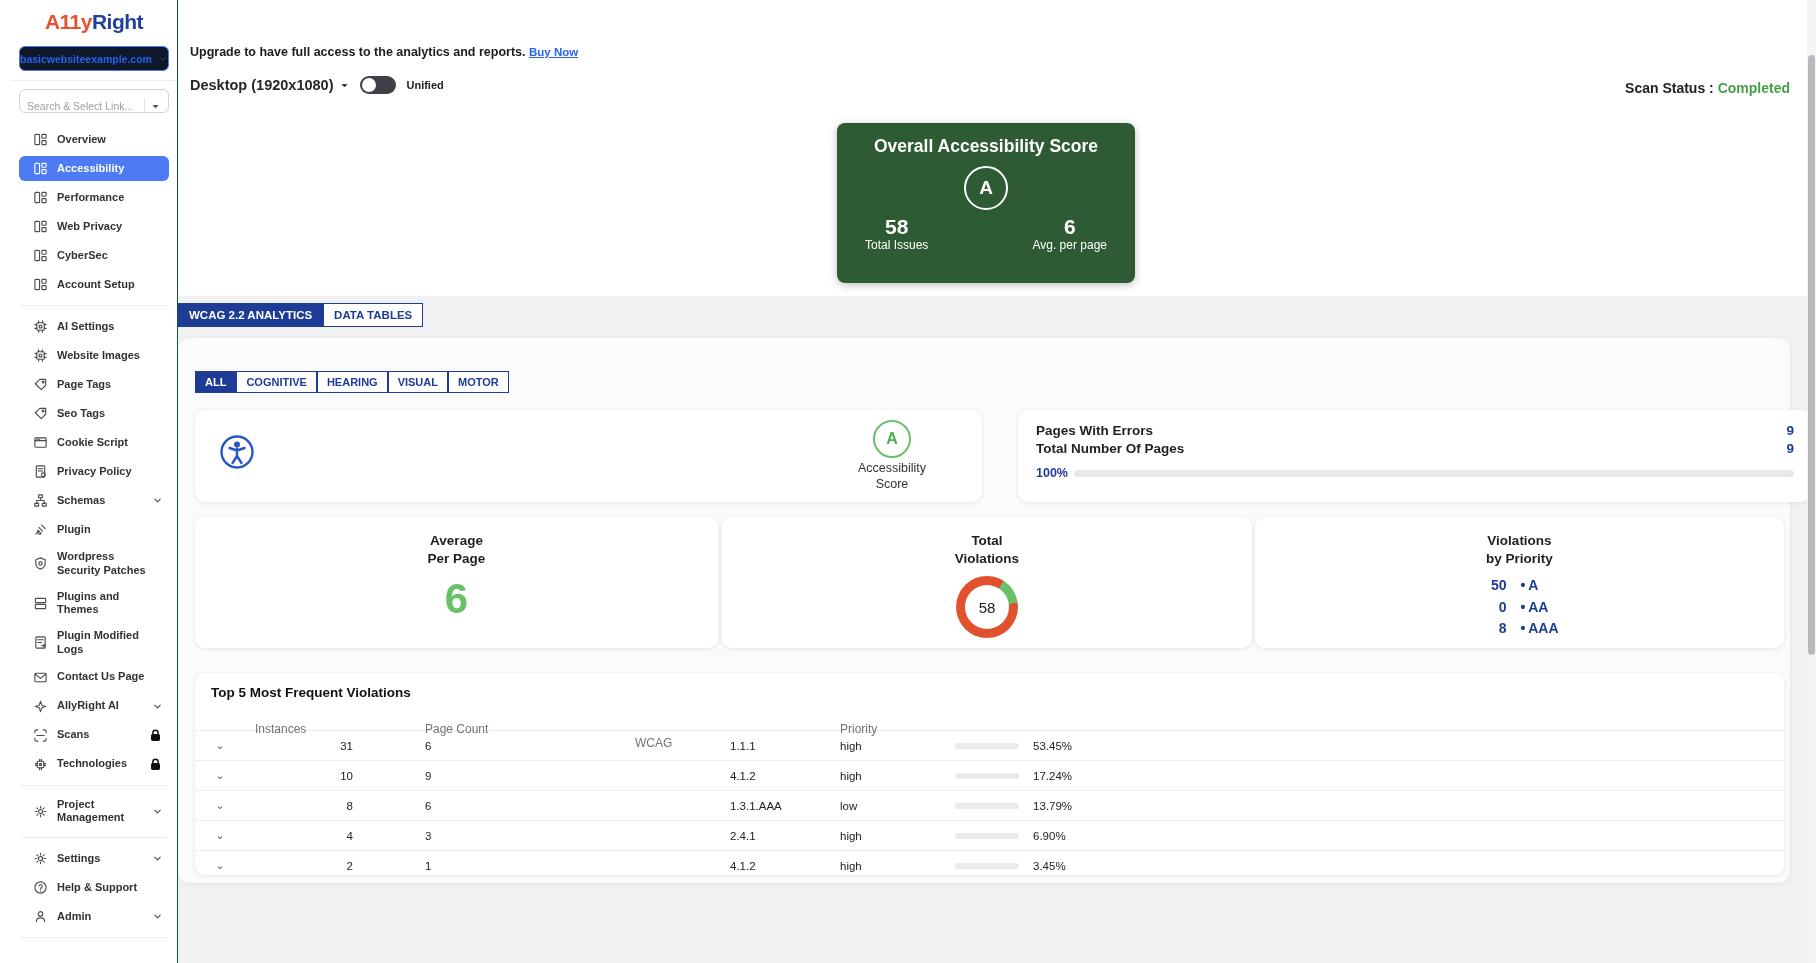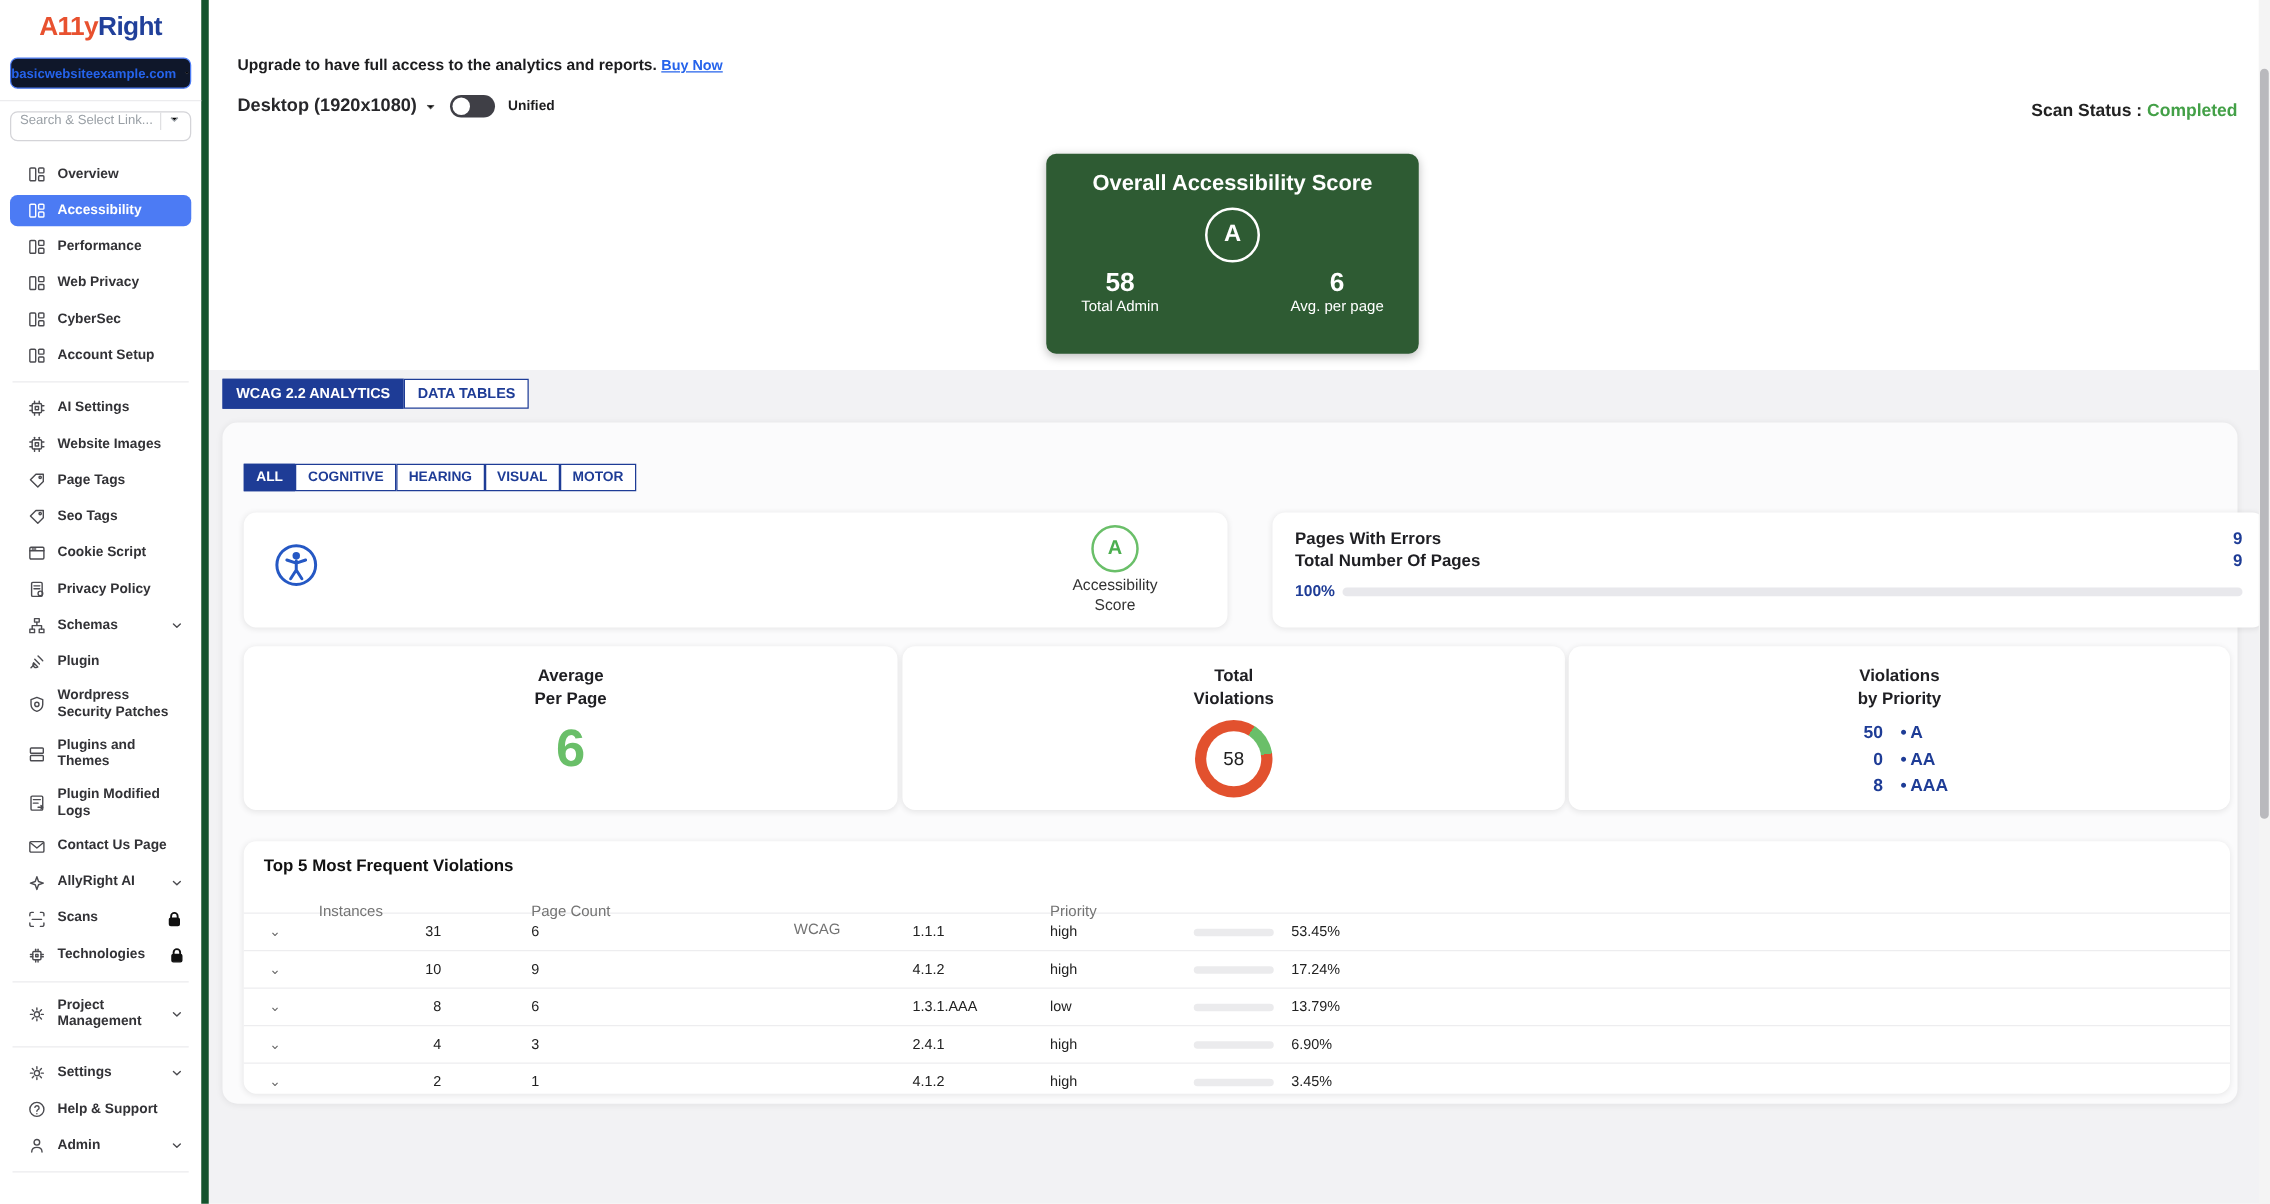--- a/index.html
+++ b/index.html
@@ -1,26 +1,26 @@
 <!DOCTYPE html>
 <html><head>
 <meta charset="utf-8">
 <style>
   * { margin:0; padding:0; box-sizing:border-box; }
   html,body { width:1816px; height:963px; font-family:"Liberation Sans", sans-serif; background:#fff; overflow:hidden; }
 
   
-  .sidebar { position:absolute; left:0; top:0; width:167px; height:963px; background:#fff; border-right:6px solid #14532d; z-index:5; }
+  .sidebar { position:absolute; left:11px; top:0; width:167px; height:963px; background:#fff; border-right:1px solid #14532d; z-index:5; }
   .logo { text-align:center; padding-top:10px; font-size:21px; font-weight:800; letter-spacing:-0.5px; }
   .logo .l1 { color:#e8512f; }
   .logo .l2 { color:#21409a; }
   .site-select { margin:12px 8px 0 8px; height:25px; border:1.5px solid #4c7bf4; border-radius:6px; display:flex; align-items:center; justify-content:center; gap:6px; cursor:pointer; background:#0f172a; }
   .site-select .txt { color:#2563eb; font-size:10.5px; font-weight:700; }
   .sb-hr { height:1px; background:#ececee; margin:9px 0 8px 0; }
-  .link-select { margin:0 8px; height:24px; border:1px solid #d4d4d8; border-radius:6px; display:flex; align-items:flex-start; padding:0 7px; gap:5px; background:#fff; cursor:pointer; }
+  .link-select { margin:0 8px; height:24px; border:1px solid #d4d4d8; border-radius:6px; display:flex; align-items:flex-end; padding:0 7px; gap:5px; background:#fff; cursor:pointer; }
   .link-select .txt { color:#9aa0a6; font-size:10.5px; flex:1; white-space:nowrap; overflow:hidden; }
   .link-select .vbar { width:1px; height:14px; background:#e0e0e2; }
   .sb-nav { margin-top:14px; }
   .sb-item { display:flex; align-items:center; gap:9px; margin:0 8px; padding:4px 6px 4px 14px; border-radius:6px; cursor:pointer; min-height:25px; margin-bottom:4px; }
   .sb-item .sb-label { font-size:11px; font-weight:700; color:#323236; line-height:1.25; }
   .sb-item.sel { background:#4c7bf4; }
   .sb-item.sel .sb-label { color:#fff; }
   .sb-item.sel svg.icn path, .sb-item.sel svg.icn rect, .sb-item.sel svg.icn circle, .sb-item.sel svg.icn line { stroke:#fff !important; }
   .sb-item .spacer { margin-left:auto; }
   .sb-div { height:1px; background:#ececee; margin:8px 10px; }
@@ -410,21 +410,21 @@
     <span>Scan Status :</span>
     <span class="ok">Completed</span>
   </div>
 
   <div class="score-card">
     <div class="t">Overall Accessibility Score</div>
     <div class="grade-circle">A</div>
     <div class="score-stats">
       <div>
         <div class="num">58</div>
-        <div class="lbl">Total Admin</div>
+        <div class="lbl">Total Issues</div>
       </div>
       <div>
         <div class="num">6</div>
         <div class="lbl">Avg. per page</div>
       </div>
     </div>
   </div>
 
   <div class="main-tabs">
       <div class="tab active">WCAG 2.2 ANALYTICS</div>

